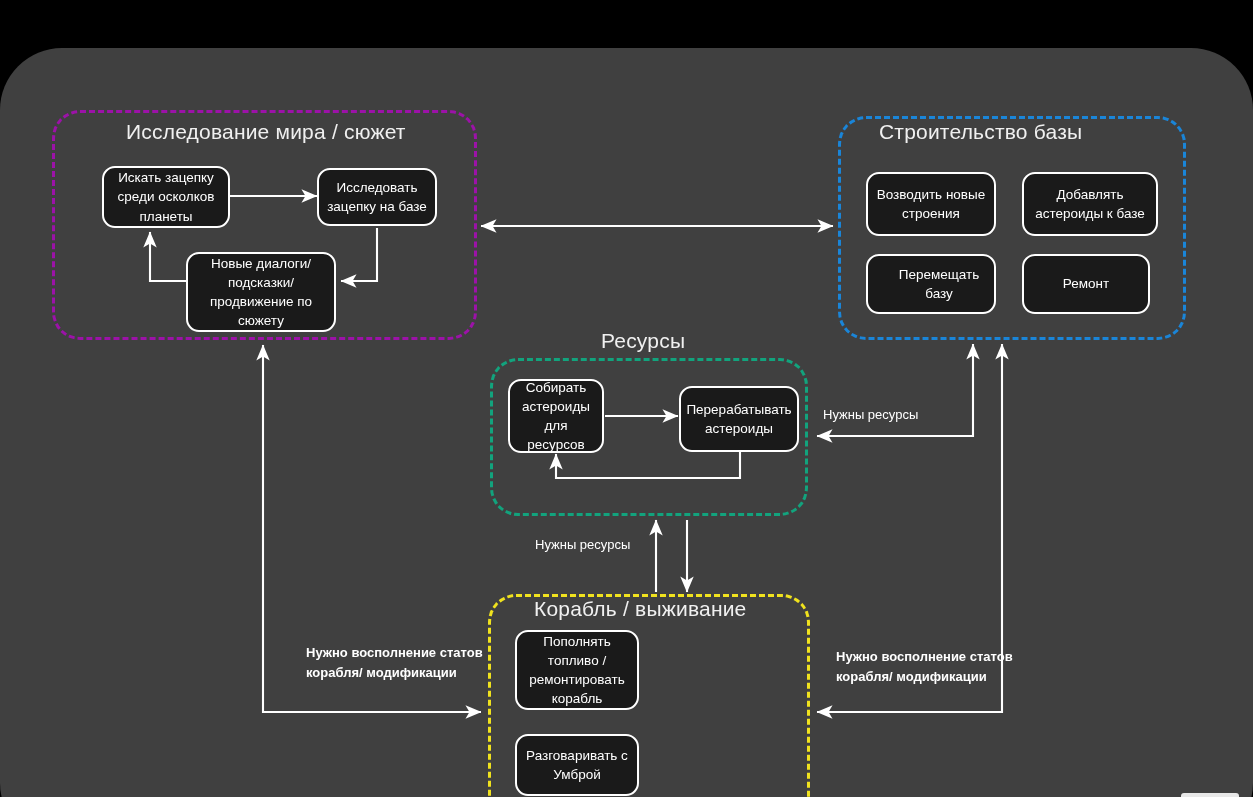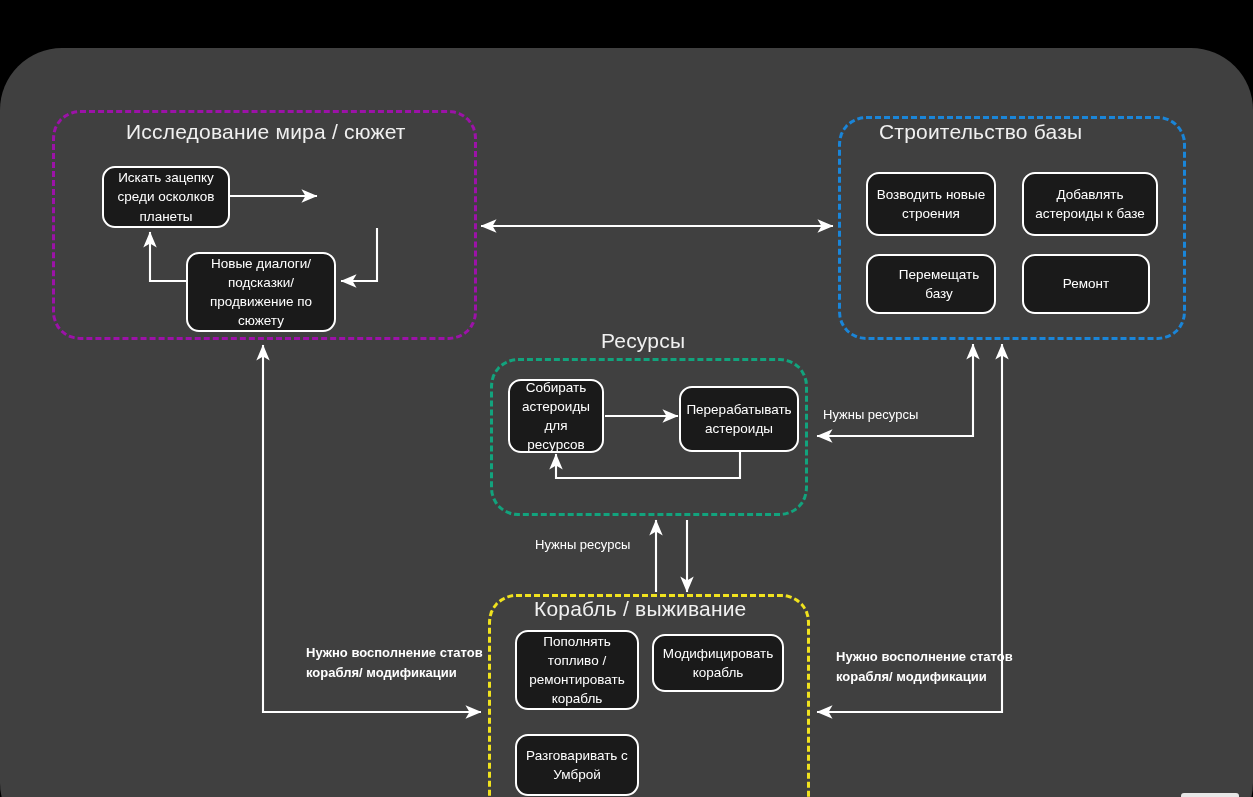--- a/index.html
+++ b/index.html
@@ -134,32 +134,32 @@
       <path d="M973,296 L973,388 L817,388" marker-start="url(#arrow-start)" marker-end="url(#arrow)"></path>
 
       <path d="M1002,296 L1002,664 L817,664" marker-start="url(#arrow-start)" marker-end="url(#arrow)"></path>
 
       <path d="M481,664 L263,664 L263,297" marker-start="url(#arrow-start)" marker-end="url(#arrow)"></path>
 
     </g>
   </svg>
 
   <div class="node" style="left:102px; top:118px; width:128px; height:62px;">Искать зацепку среди осколков планеты</div>
+  <div class="node" style="left:317px; top:120px; width:120px; height:58px;">Исследовать зацепку на базе</div>
   <div class="node" style="left:186px; top:204px; width:150px; height:80px;">Новые диалоги/ подсказки/ продвижение по сюжету</div>
 
   <div class="node" style="left:1022px; top:124px; width:136px; height:64px;">Добавлять астероиды к базе</div>
   <div class="node" style="left:866px; top:124px; width:130px; height:64px;">Возводить новые строения</div>
   <div class="node" style="left:866px; top:206px; width:130px; height:60px;padding-left:20px;">Перемещать базу</div>
   <div class="node" style="left:1022px; top:206px; width:128px; height:60px;">Ремонт</div>
 
   <div class="node" style="left:508px; top:331px; width:96px; height:74px;">Собирать астероиды для ресурсов</div>
   <div class="node" style="left:679px; top:338px; width:120px; height:66px;">Перерабатывать астероиды</div>
 
   <div class="node" style="left:515px; top:582px; width:124px; height:80px;">Пополнять топливо / ремонтировать корабль</div>
-  <div class="node" style="left:652px; top:586px; width:132px; height:58px;">Модифицировать корабль</div>
   <div class="node" style="left:515px; top:686px; width:124px; height:62px;">Разговаривать с Умброй</div>
 
   <div class="edge-label thin" style="left:823px; top:357px;">Нужны ресурсы</div>
 
   <div class="edge-label thin" style="left:535px; top:487px;">Нужны ресурсы</div>
 
   <div class="edge-label" style="left:306px; top:595px; width:180px;">Нужно восполнение статов корабля/ модификации</div>
 
   <div class="edge-label" style="left:836px; top:599px; width:180px;">Нужно восполнение статов корабля/ модификации</div>
 

